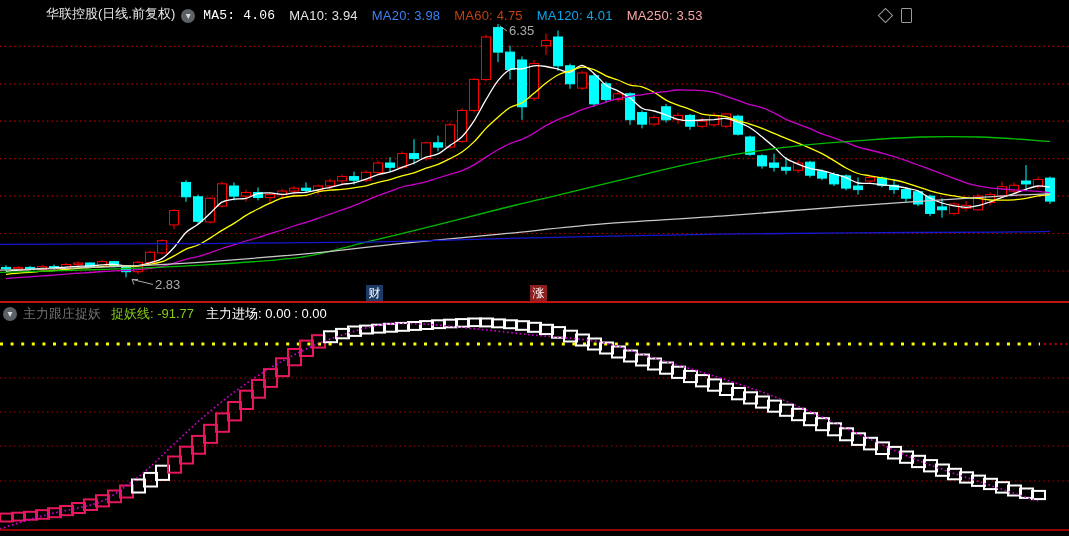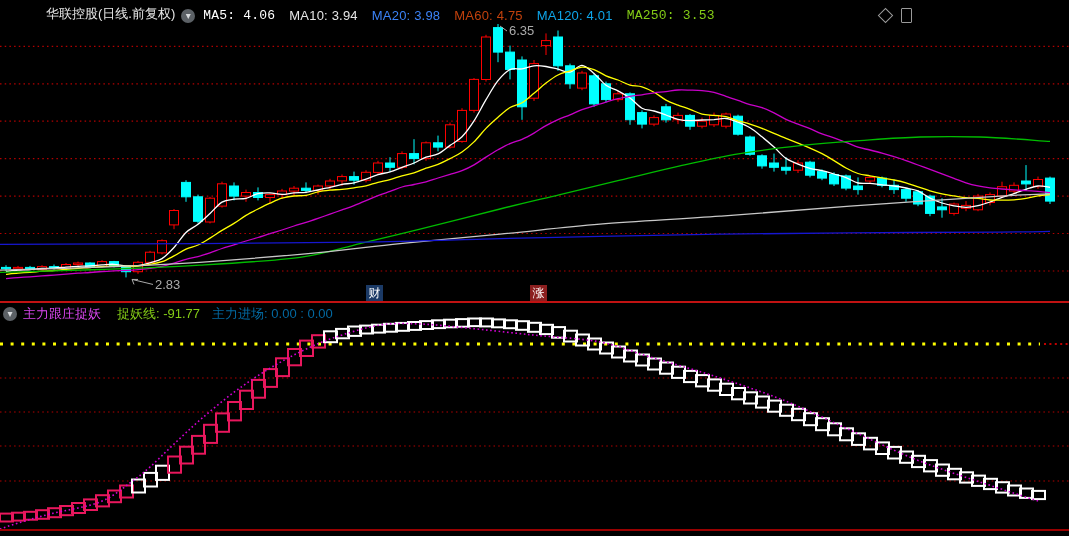--- a/index.html
+++ b/index.html
@@ -14,21 +14,21 @@
   .ma-wrap span{letter-spacing:0.2px;}
   .hdr-icons{margin-left:auto;display:flex;align-items:center;gap:10px;margin-right:8px;}
   .diamond{width:9px;height:9px;border:1px solid #9a9a9a;transform:rotate(45deg);background:#000;}
   .fsbox{width:9px;height:13px;border:1px solid #9a9a9a;border-radius:1px;background:#000;}
   .tag{position:absolute;width:17px;height:17px;color:#fff;font-size:12px;line-height:17px;
        text-align:center;top:285px;}
   .divider{position:absolute;left:0;width:1069px;height:2px;top:301px;background:#c01212;}
   .bottom-line{position:absolute;left:0;width:1069px;height:2px;top:529px;background:#990000;}
   .sub-hdr{position:absolute;top:305px;left:0;width:1069px;height:17px;display:flex;align-items:center;
            font-size:13px;background:transparent;white-space:nowrap;}
-  .sub-hdr .iname{color:#d946ef;margin-right:16px;}
+  .sub-hdr .iname{color:#737373;margin-right:10px;}
   .metric{margin-right:12px;}
   svg{position:absolute;left:0;display:block;}
   #main-chart{top:0;}
   #sub-chart{top:303px;}
 </style>
 </head>
 <body>
 
 <div class="screen">
 
@@ -36,21 +36,21 @@
     <span class="title">华联控股(日线.前复权)</span>
     <span class="circle-btn">
       <span>▾</span>
     </span>
     <span class="ma-wrap" id="ma-labels">
         <span style="color: rgb(255, 255, 255); font-family: Liberation Mono, monospace;">MA5: 4.06</span>
         <span style="color: #e5e5e5;">MA10: 3.94</span>
         <span style="color: #3b82f6;">MA20: 3.98</span>
         <span style="color: #c2410c;">MA60: 4.75</span>
         <span style="color: #0ea5e9;">MA120: 4.01</span>
-        <span style="color: #84cc16; font-family: Liberation Mono, monospace;">MA250: 3.53</span>
+        <span style="color: #fca5a5;">MA250: 3.53</span>
       </span>
     <span class="hdr-icons">
       <span class="diamond"></span>
       <span class="fsbox"></span>
     </span>
   </div>
 
   <svg id="main-chart" width="1069" height="303">
       <g>
         <line x1="0" y1="46.3" x2="1069" y2="46.3" stroke="#b40000" stroke-width="1.2" stroke-dasharray="1.5 3.2"></line>
@@ -360,17 +360,17 @@
       </g>
       <path d="M0 226 C3.0 225.0 9.7 222.5 18 220 C26.3 217.5 36.3 214.5 50 211 C63.7 207.5 86.7 204.2 100 199 C113.3 193.8 121.7 185.8 130 180 C138.3 174.2 142.8 170.3 150 164 C157.2 157.7 164.7 149.8 173 142 C181.3 134.2 190.0 125.7 200 117 C210.0 108.3 221.8 98.3 233 90 C244.2 81.7 255.8 73.8 267 67 C278.2 60.2 289.0 54.3 300 49 C311.0 43.7 319.7 39.5 333 35 C346.3 30.5 365.5 24.3 380 22 C394.5 19.7 405.5 20.5 420 21 C434.5 21.5 448.2 23.2 467 25 C485.8 26.8 510.8 29.7 533 32 C555.2 34.3 580.5 35.3 600 39 C619.5 42.7 630.5 48.2 650 54 C669.5 59.8 694.8 66.8 717 74 C739.2 81.2 760.8 88.2 783 97 C805.2 105.8 827.7 117.0 850 127 C872.3 137.0 894.8 148.2 917 157 C939.2 165.8 962.8 173.2 983 180 C1003.2 186.8 1028.8 195.0 1038 198" fill="none" stroke="#d400d4" stroke-width="1.6" stroke-dasharray="1.6 2.6"></path>
     </svg>
 
   <div class="sub-hdr">
     <span class="circle-btn" style="margin-left:3px">
       <span>▾</span>
     </span>
     <span class="iname">主力跟庄捉妖</span>
     <span class="metric" id="metric0" style="color: #84cc16;">捉妖线: -91.77</span>
-    <span class="metric" id="metric1" style="color: #0369a1;">主力进场: 0.00 : 0.00</span>
+    <span class="metric" id="metric1" style="color: #ffffff;">主力进场: 0.00 : 0.00</span>
   </div>
 
   <div class="bottom-line"></div>
 </div>
 
 </body></html>

